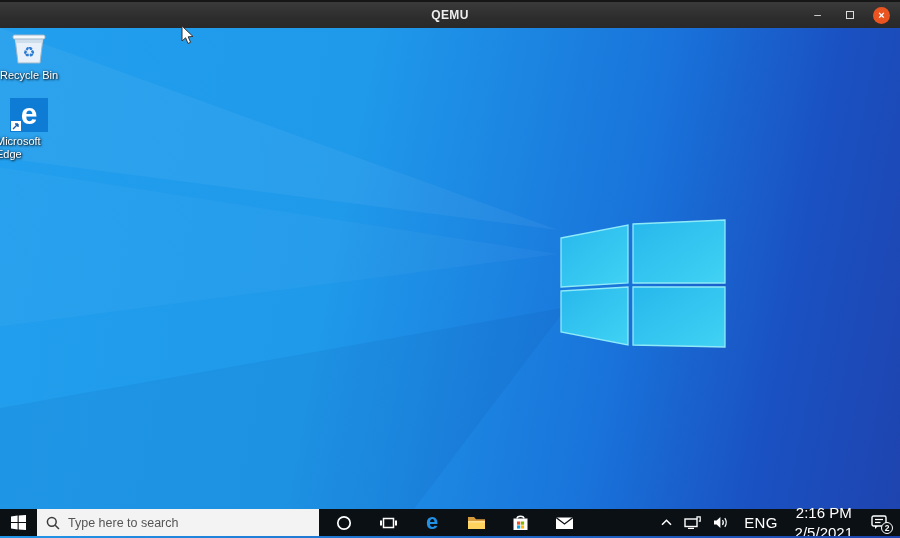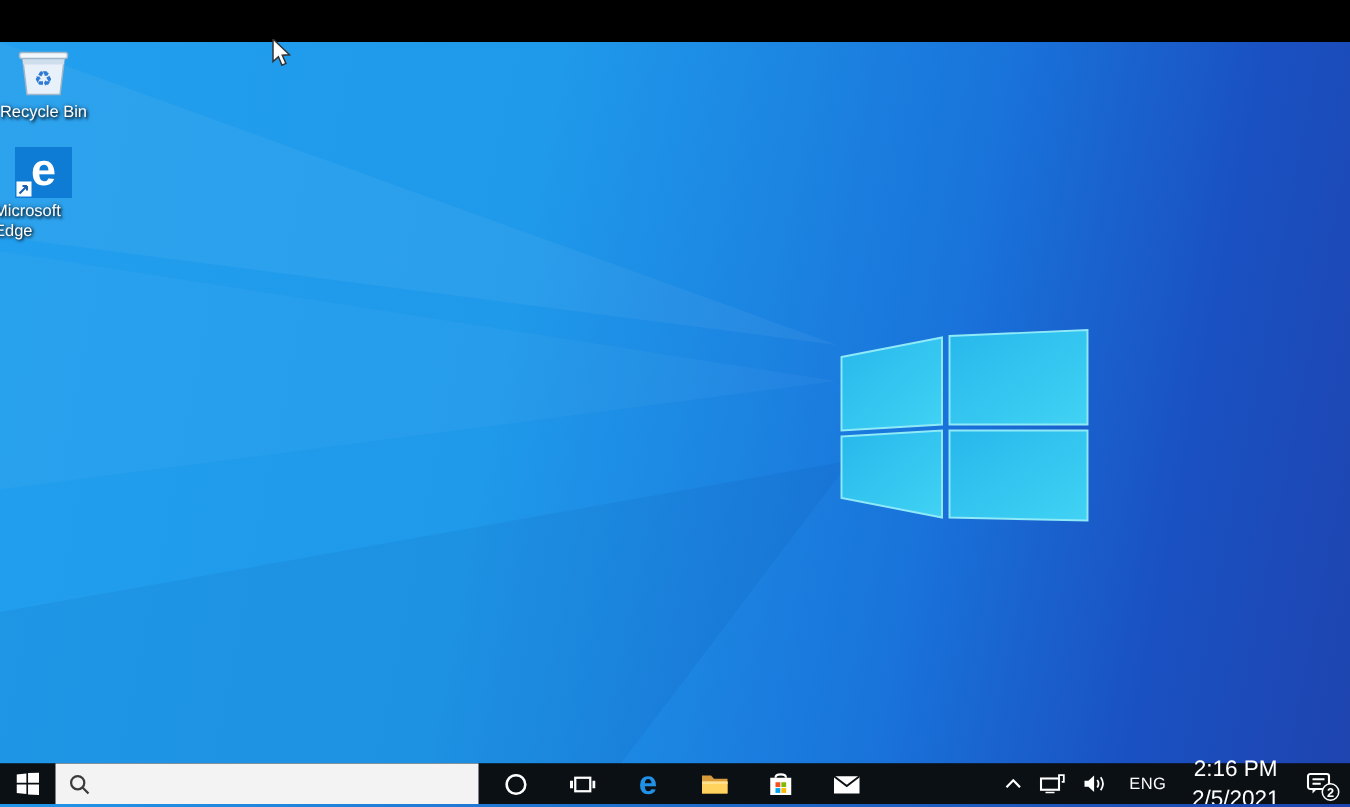--- a/index.html
+++ b/index.html
@@ -49,32 +49,46 @@
   .start-btn { width:37px; display:flex; align-items:center; justify-content:center; }
   .searchbox { width:282px; background:#f3f3f3; display:flex; align-items:center; gap:8px; padding:0 9px; }
   .searchbox input { border:none; background:transparent; outline:none; font-size:12.5px;
     color:#444444; width:230px; font-family:"Liberation Sans", sans-serif; }
   .searchbox input::placeholder { color:#555555; opacity:1; }
   .tb-icons { display:flex; align-items:stretch; margin-left:3px; }
   .tb-ico { width:44px; display:flex; align-items:center; justify-content:center; }
   .edge-e { color:#2191e6; font-size:22px; font-weight:bold; line-height:1; margin-top:-2px; }
   .tray { margin-left:auto; display:flex; align-items:center; }
   .tray-ico { height:100%; display:flex; align-items:center; justify-content:center; padding:0 6px; }
-  .lang { color:#ffffff; font-size:11px; padding:0 9px; letter-spacing:.3px;text-align:right; }
+  .lang { color:#ffffff; font-size:15px; padding:0 9px; letter-spacing:.3px;text-align:right; }
   .clock { color:#ffffff; font-size:15px; line-height:1.3; text-align:center; padding:0 8px; }
   .action-center { position:relative; padding:0 12px 0 10px; }
   .badge { position:absolute; right:7px; bottom:2px; width:12px; height:12px; border-radius:50%;
     background:#0b1015; border:1px solid #ffffff; color:#ffffff; font-size:8.5px; font-weight:bold;
     display:flex; align-items:center; justify-content:center; }
 </style>
 </head>
 <body>
 
 <div class="screen">
 
+  <div class="titlebar">
+    <div class="title">QEMU</div>
+    <div class="win-controls">
+      <button class="ctrl">
+        <span>–</span>
+      </button>
+      <button class="ctrl">
+        <span class="max-glyph"></span>
+      </button>
+      <button class="ctrl close">
+        <span>×</span>
+      </button>
+    </div>
+  </div>
 
   <div class="desktop">
     <div class="ray ray-1"></div>
     <div class="ray ray-2"></div>
     <div class="ray ray-3"></div>
 
     <svg class="win-logo" width="168" height="132" viewBox="0 0 168 132">
       <defs>
         <linearGradient id="pg" x1="0" y1="0" x2="1" y2="1">
           <stop offset="0" stop-color="#27b8ec"></stop>
@@ -124,20 +138,21 @@
         <polygon points="0,8 6.6,8 6.6,14.4 0,13.6" fill="#ffffff"></polygon>
         <polygon points="7.7,8 15,8 15,15 7.7,14.6" fill="#ffffff"></polygon>
       </svg>
     </div>
 
     <div class="searchbox">
       <svg width="14" height="14" viewBox="0 0 14 14">
         <circle cx="5.8" cy="5.8" r="4.4" fill="none" stroke="#3b3b3b" stroke-width="1.5"></circle>
         <line x1="9.2" y1="9.2" x2="13" y2="13" stroke="#3b3b3b" stroke-width="1.5"></line>
       </svg>
+      <input type="text" placeholder="Type here to search" style="">
     </div>
 
     <div class="tb-icons">
 
       <div class="tb-ico">
         <svg width="16" height="16" viewBox="0 0 16 16">
           <circle cx="8" cy="8" r="6.2" fill="none" stroke="#ffffff" stroke-width="1.7"></circle>
         </svg>
       </div>
 

